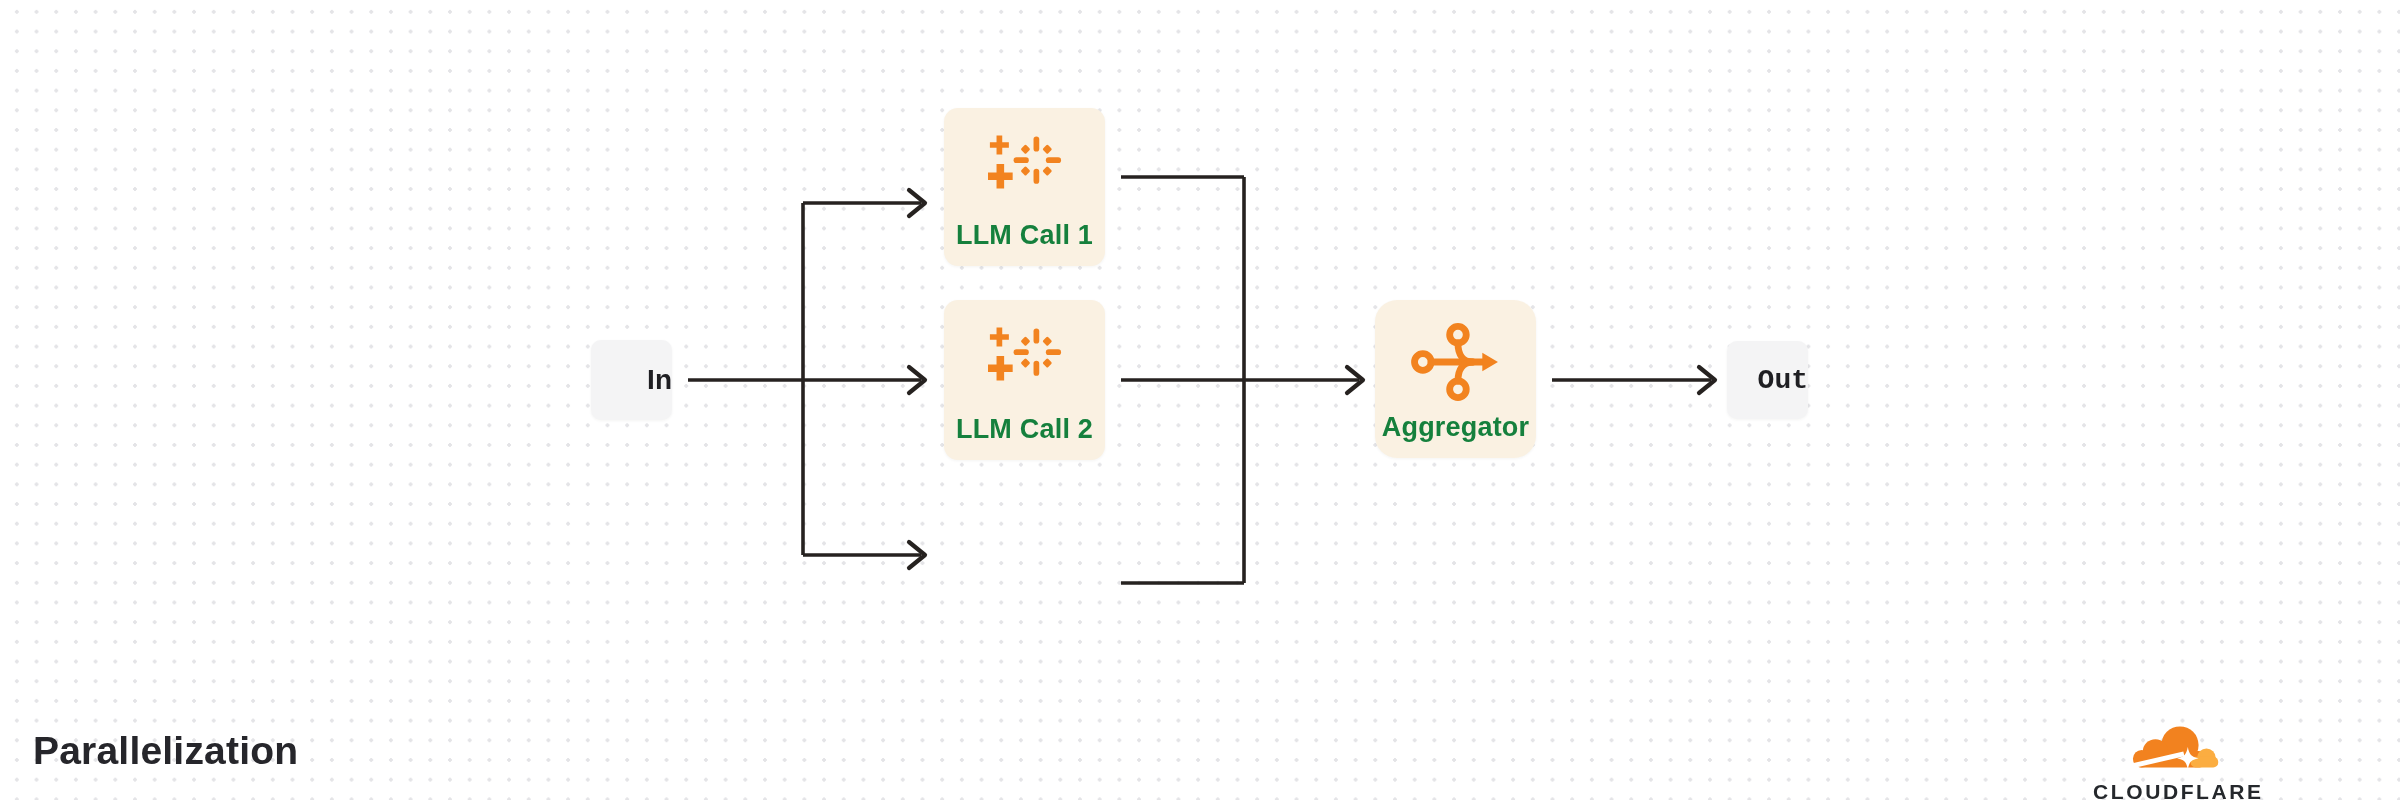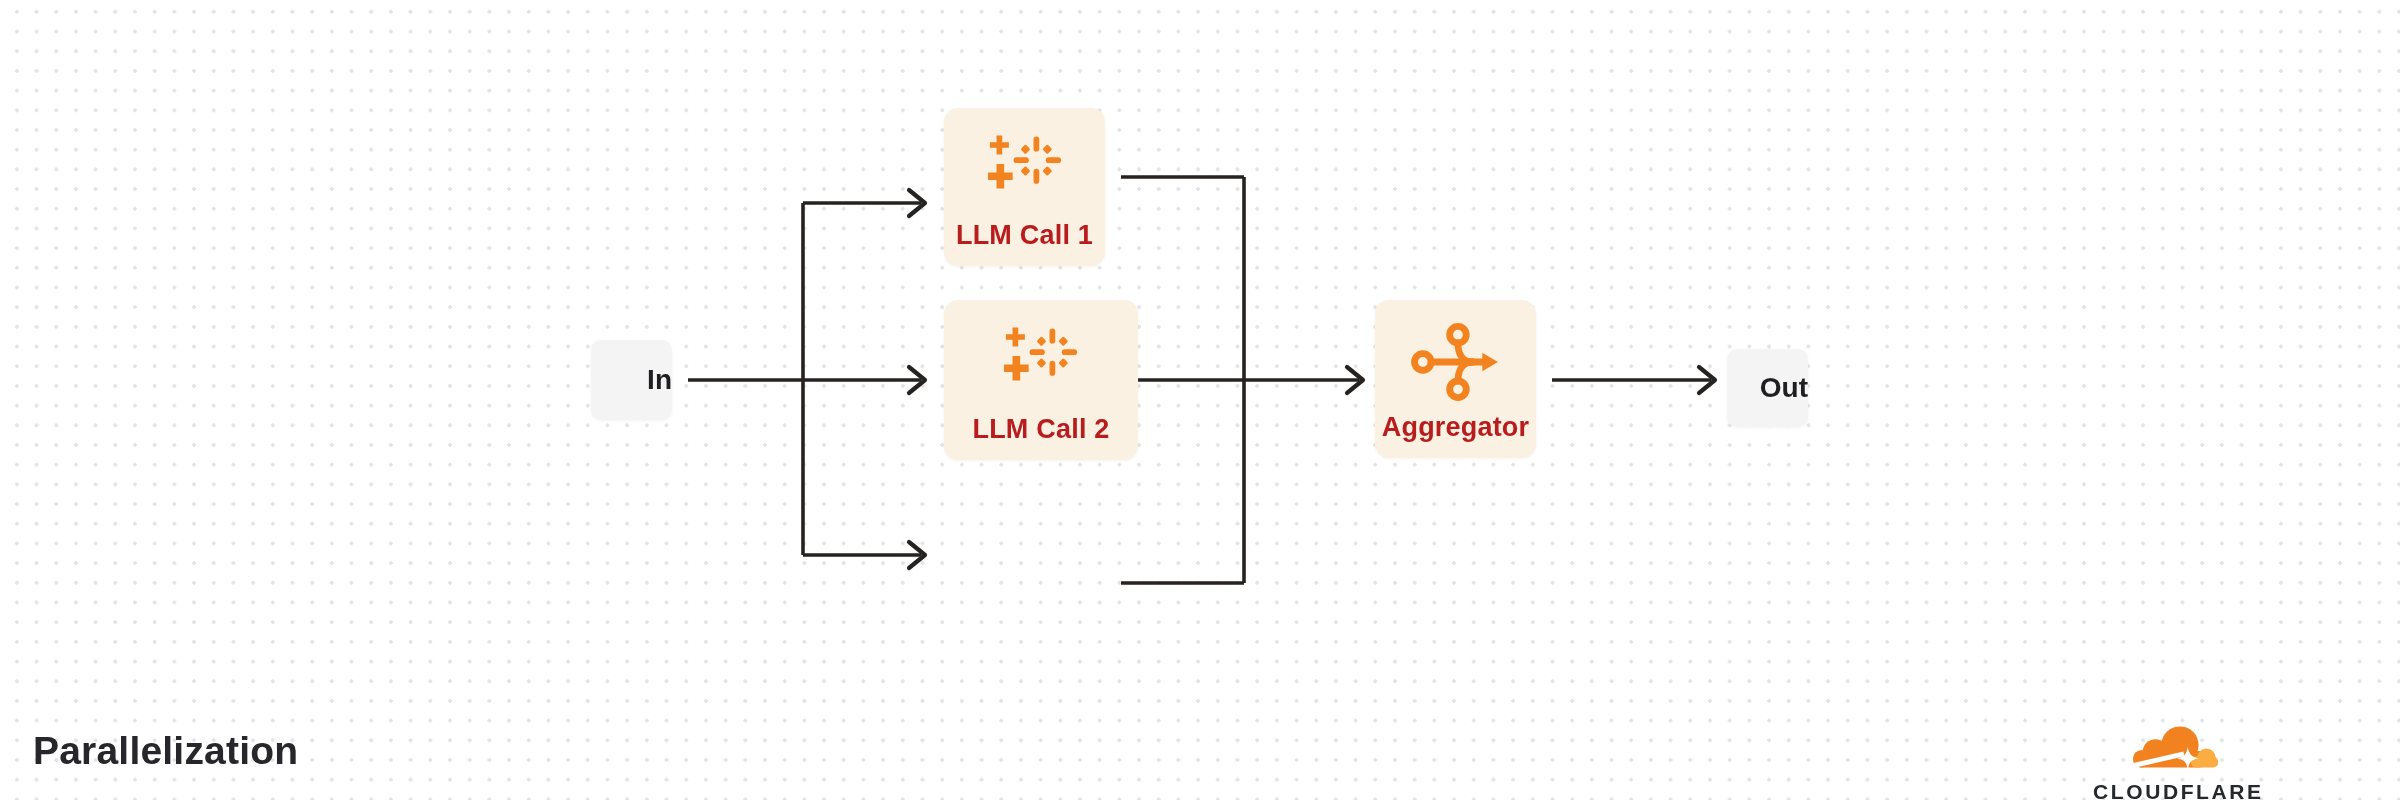--- a/index.html
+++ b/index.html
@@ -13,21 +13,21 @@
   }
   .connectors{position:absolute;left:0;top:0;width:2400px;height:800px;pointer-events:none;}
   .edge{stroke:#262220;stroke-width:3.6;fill:none;}
   .arrowhead{stroke:#262220;stroke-width:4.2;fill:none;stroke-linecap:round;stroke-linejoin:round;}
 
   .node{position:absolute;box-sizing:border-box;display:flex;align-items:center;justify-content:flex-end;
         box-shadow:0 1px 3px rgba(40,35,25,.05);}
   .node-gray{background:#f4f4f5;border-radius:10px;}
   .node-cream{background:#faf1e2;border-radius:14px;flex-direction:column;justify-content:space-between;
               padding:22px 6px 15px 6px;}
-  .node-label{font-size:27px;font-weight:700;color:#b91c1c;letter-spacing:.2px;white-space:nowrap;}
+  .node-label{font-size:27px;font-weight:700;color:#15803d;letter-spacing:.2px;white-space:nowrap;}
   .port-label{font-size:28px;font-weight:700;color:#1f1f23;}
 
   .icon-wrap{flex:0 0 auto;display:flex;align-items:center;justify-content:center;}
 
   .diagram-title{position:absolute;left:33px;top:729px;font-size:39px;font-weight:700;color:#26262b;letter-spacing:.2px;}
 
   .brand{position:absolute;left:2093px;top:721px;display:flex;align-items:center;gap:9px;flex-direction:column;}
   .brand-wordmark{font-size:21px;font-weight:800;color:#25282c;letter-spacing:2.6px;white-space:nowrap;}
 </style>
 </head>
@@ -70,56 +70,56 @@
         <rect x="61" y="27" width="16" height="6" rx="3"></rect>
         <rect x="-3.7" y="-3.7" width="7.4" height="7.4" rx="1.5" transform="translate(39.5,18.5) rotate(45)"></rect>
         <rect x="-3.7" y="-3.7" width="7.4" height="7.4" rx="1.5" transform="translate(62.5,18.5) rotate(45)"></rect>
         <rect x="-3.7" y="-3.7" width="7.4" height="7.4" rx="1.5" transform="translate(39.5,41.5) rotate(45)"></rect>
         <rect x="-3.7" y="-3.7" width="7.4" height="7.4" rx="1.5" transform="translate(62.5,41.5) rotate(45)"></rect>
       </svg>
     </span>
     <span class="node-label">LLM Call 1</span>
   </div>
 
-  <div class="node node-cream" style="left:944px;top:300px;width:194px;height:160px;text-align:center;">
+  <div class="node node-cream" style="left:944px;top:300px;width:161px;height:160px;text-align:center;">
     <span class="icon-wrap">
       <svg width="74" height="66" viewBox="0 0 78 66" fill="#f2831f">
         <path d="M9,4 h6 v7 h7 v6 h-7 v7 h-6 v-7 h-7 v-6 h7 Z"></path>
         <path d="M9,34 h8 v9 h9 v8 h-9 v9 h-8 v-9 h-9 v-8 h9 Z"></path>
         <rect x="48" y="5" width="6" height="16" rx="3"></rect>
         <rect x="48" y="39" width="6" height="16" rx="3"></rect>
         <rect x="27" y="27" width="16" height="6" rx="3"></rect>
         <rect x="61" y="27" width="16" height="6" rx="3"></rect>
         <rect x="-3.7" y="-3.7" width="7.4" height="7.4" rx="1.5" transform="translate(39.5,18.5) rotate(45)"></rect>
         <rect x="-3.7" y="-3.7" width="7.4" height="7.4" rx="1.5" transform="translate(62.5,18.5) rotate(45)"></rect>
         <rect x="-3.7" y="-3.7" width="7.4" height="7.4" rx="1.5" transform="translate(39.5,41.5) rotate(45)"></rect>
         <rect x="-3.7" y="-3.7" width="7.4" height="7.4" rx="1.5" transform="translate(62.5,41.5) rotate(45)"></rect>
       </svg>
     </span>
     <span class="node-label">LLM Call 2</span>
   </div>
 
 
-  <div class="node node-cream" style="left:1375px;top:300px;width:161px;height:158px;">
+  <div class="node node-cream" style="left:1375px;top:300px;width:161px;height:158px;border-radius:22px;">
     <span class="icon-wrap">
       <svg width="90" height="80" viewBox="0 0 92 82" fill="none" stroke="#f2831f" stroke-width="7">
         <circle cx="48" cy="13" r="8.5"></circle>
         <circle cx="12" cy="41" r="8.5"></circle>
         <circle cx="48" cy="69" r="8.5"></circle>
         <path d="M20.5,41 H60" stroke-linecap="round"></path>
         <path d="M48,21.5 C48,33 53,41 63,41" stroke-linecap="round"></path>
         <path d="M48,60.5 C48,49 53,41 63,41" stroke-linecap="round"></path>
         <path d="M60,41 H73" stroke-linecap="round"></path>
         <path d="M73,31.5 L89,41 L73,50.5 Z" fill="#f2831f" stroke="none"></path>
       </svg>
     </span>
     <span class="node-label">Aggregator</span>
   </div>
 
-  <div class="node node-gray" style="left:1727px;top:349px;width:81px;height:78px;">
+  <div class="node node-gray" style="left:1727px;top:341px;width:81px;height:78px;font-family:Liberation Mono, monospace;">
     <span class="port-label">Out</span>
   </div>
 
   <div class="diagram-title">Parallelization</div>
 
   <div class="brand">
     <span class="icon-wrap">
       <svg width="98" height="50" viewBox="0 0 100 50">
         <g fill="#f2821f">
           <circle cx="52" cy="24" r="19"></circle>

